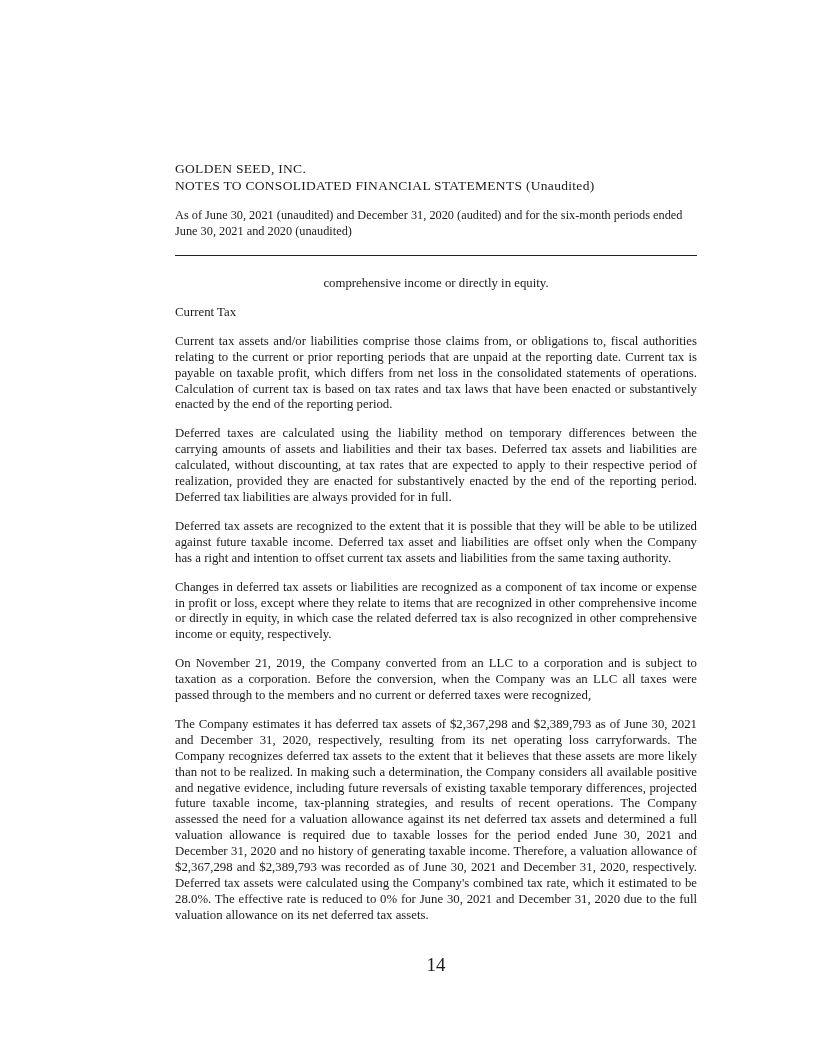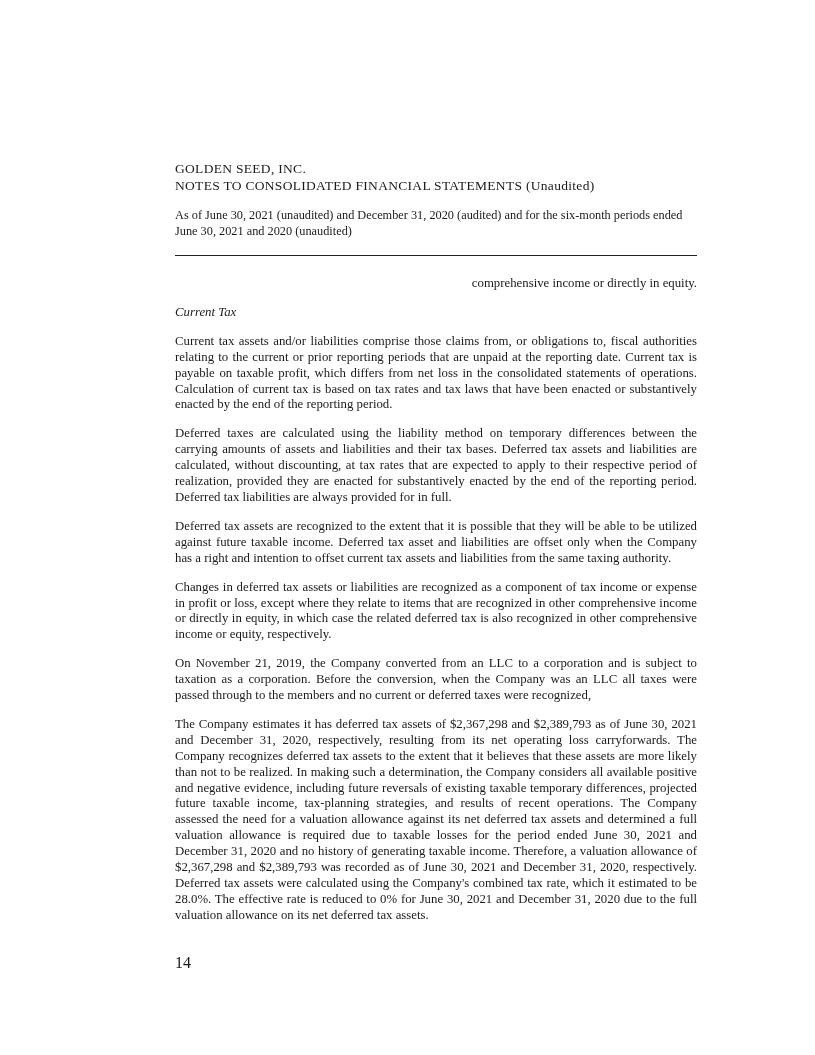--- a/index.html
+++ b/index.html
@@ -63,33 +63,33 @@
     font-size: 12.8px;
     line-height: 15.9px;
   }
 
   p.para {
     text-align: justify;
     margin-bottom: 13px;
   }
 
   p.para.no-justify {
-    text-align: right;
+    text-align: center;
   }
 
   .section-heading {
-    font-style: italic;
     margin-top: 0;
     margin-bottom: 0;
     text-align: left;
   }
 
   .page-number {
     margin-top: 30px;
-    font-size: 16px;
+    text-align: center;
+    font-size: 19px;
   }
 </style>
 </head>
 <body>
 
 <div class="page">
   <div class="content">
 
     <div class="header-block">
       <div class="company-name">GOLDEN SEED, INC.</div>

